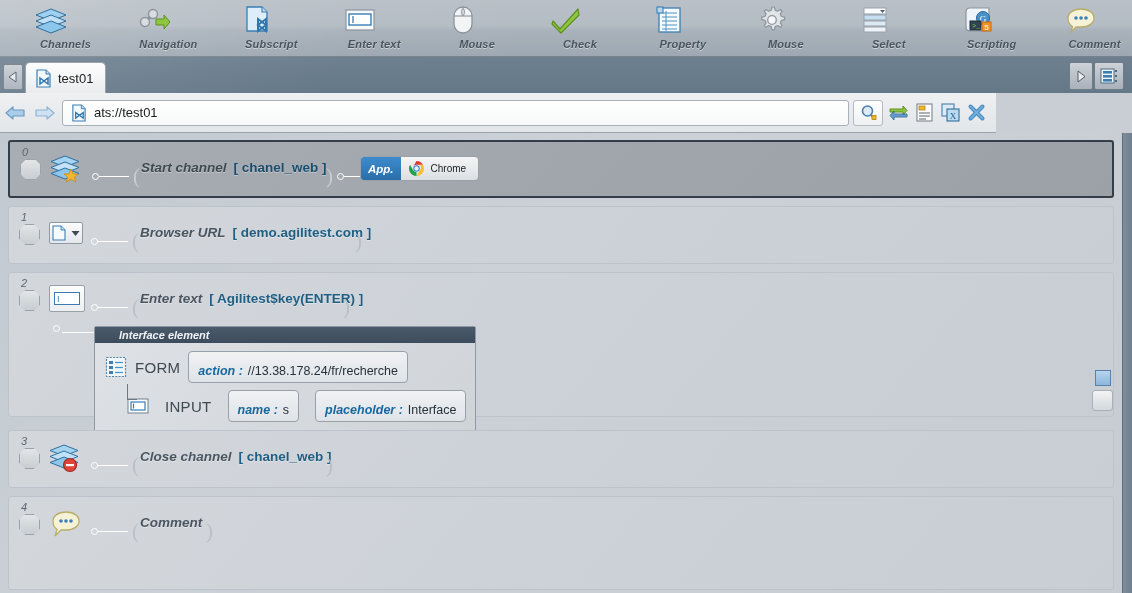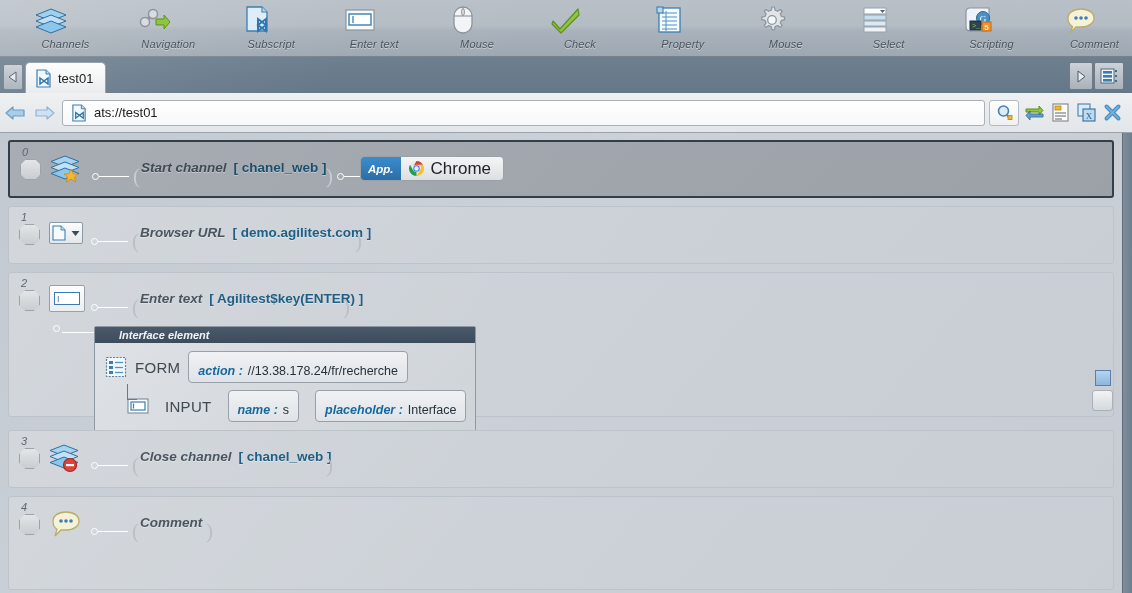--- a/index.html
+++ b/index.html
@@ -24,21 +24,21 @@
     background:linear-gradient(115deg,rgba(255,255,255,.16) 0%,rgba(255,255,255,.02) 62%,rgba(255,255,255,0) 100%);
     pointer-events:none;
   }
   .tb-item{
     flex:1 1 0;height:57px;display:flex;flex-direction:column;
     align-items:center;justify-content:flex-start;padding-top:5px;
     box-sizing:border-box;position:relative;z-index:2;
   }
   .tb-icon{height:30px;display:flex;align-items:center;justify-content:center;}
   .tb-label{
-    font-size:11px;font-style:italic;font-weight:normal;color:#4a545e;
+    font-size:11px;font-style:italic;font-weight:bold;color:#4a545e;
     margin-top:3px;letter-spacing:.2px;text-shadow:0 1px 0 rgba(255,255,255,.45);margin-left:28px;
   }
 
   
   .tabstrip{
     position:absolute;left:0;top:57px;width:1132px;height:36px;
     background:linear-gradient(to bottom,#6e8090 0%,#657888 100%);
     box-sizing:border-box;
   }
   .tabstrip:after{
@@ -69,21 +69,21 @@
   }
   .tab-right2{
     position:absolute;right:8px;top:5px;width:28px;height:26px;
     background:linear-gradient(to bottom,#cdd2d8,#a9b1ba);
     border:1px solid #6f7a85;border-radius:2px;
     display:flex;align-items:center;justify-content:center;z-index:3;
   }
 
   
   .urlbar{
-    position:absolute;left:0;top:93px;width:1132px;height:40px;
+    position:absolute;left:0;top:93px;width:996px;height:40px;
     background:linear-gradient(to bottom,#eef0f2 0%,#e3e6e9 100%);
     border-bottom:1px solid #9aa3ac;
     display:flex;align-items:center;box-sizing:border-box;
   }
   .nav-btn{width:30px;display:flex;align-items:center;justify-content:center;}
   .url-field{
     flex:1 1 auto;height:26px;margin:0 4px 0 2px;
     background:linear-gradient(to bottom,#ffffff,#f7f8f9);
     border:1px solid #a8b0b8;border-radius:3px;
     display:flex;align-items:center;gap:7px;padding:0 8px;
@@ -165,21 +165,21 @@
     position:absolute;top:14px;height:25px;
     background:linear-gradient(to bottom,#f4f5f6,#dcdfe2);
     border:1px solid #9aa1a8;border-radius:4px;
     display:flex;align-items:center;box-sizing:border-box;overflow:hidden;
   }
   .chip-badge{
     height:100%;display:flex;align-items:center;padding:0 7px;
     background:linear-gradient(to bottom,#3d8ccd,#2a6ea8);
     color:#fff;font-size:11.5px;font-weight:bold;font-style:italic;
   }
-  .chip-name{font-size:17px;color:#20252a;padding:0 12px 0 7px;display:flex;align-items:center;gap:6px;}
+  .chip-name{font-size:10px;color:#20252a;padding:0 12px 0 7px;display:flex;align-items:center;gap:6px;}
 
   
   .sel-box{
     position:absolute;left:40px;top:15px;width:34px;height:22px;
     background:linear-gradient(to bottom,#fbfcfc,#e4e7ea);
     border:1px solid #8d99a5;border-radius:2px;
     display:flex;align-items:center;justify-content:space-around;box-sizing:border-box;
   }
   .textfield-icon{
     position:absolute;left:40px;top:12px;width:36px;height:27px;

